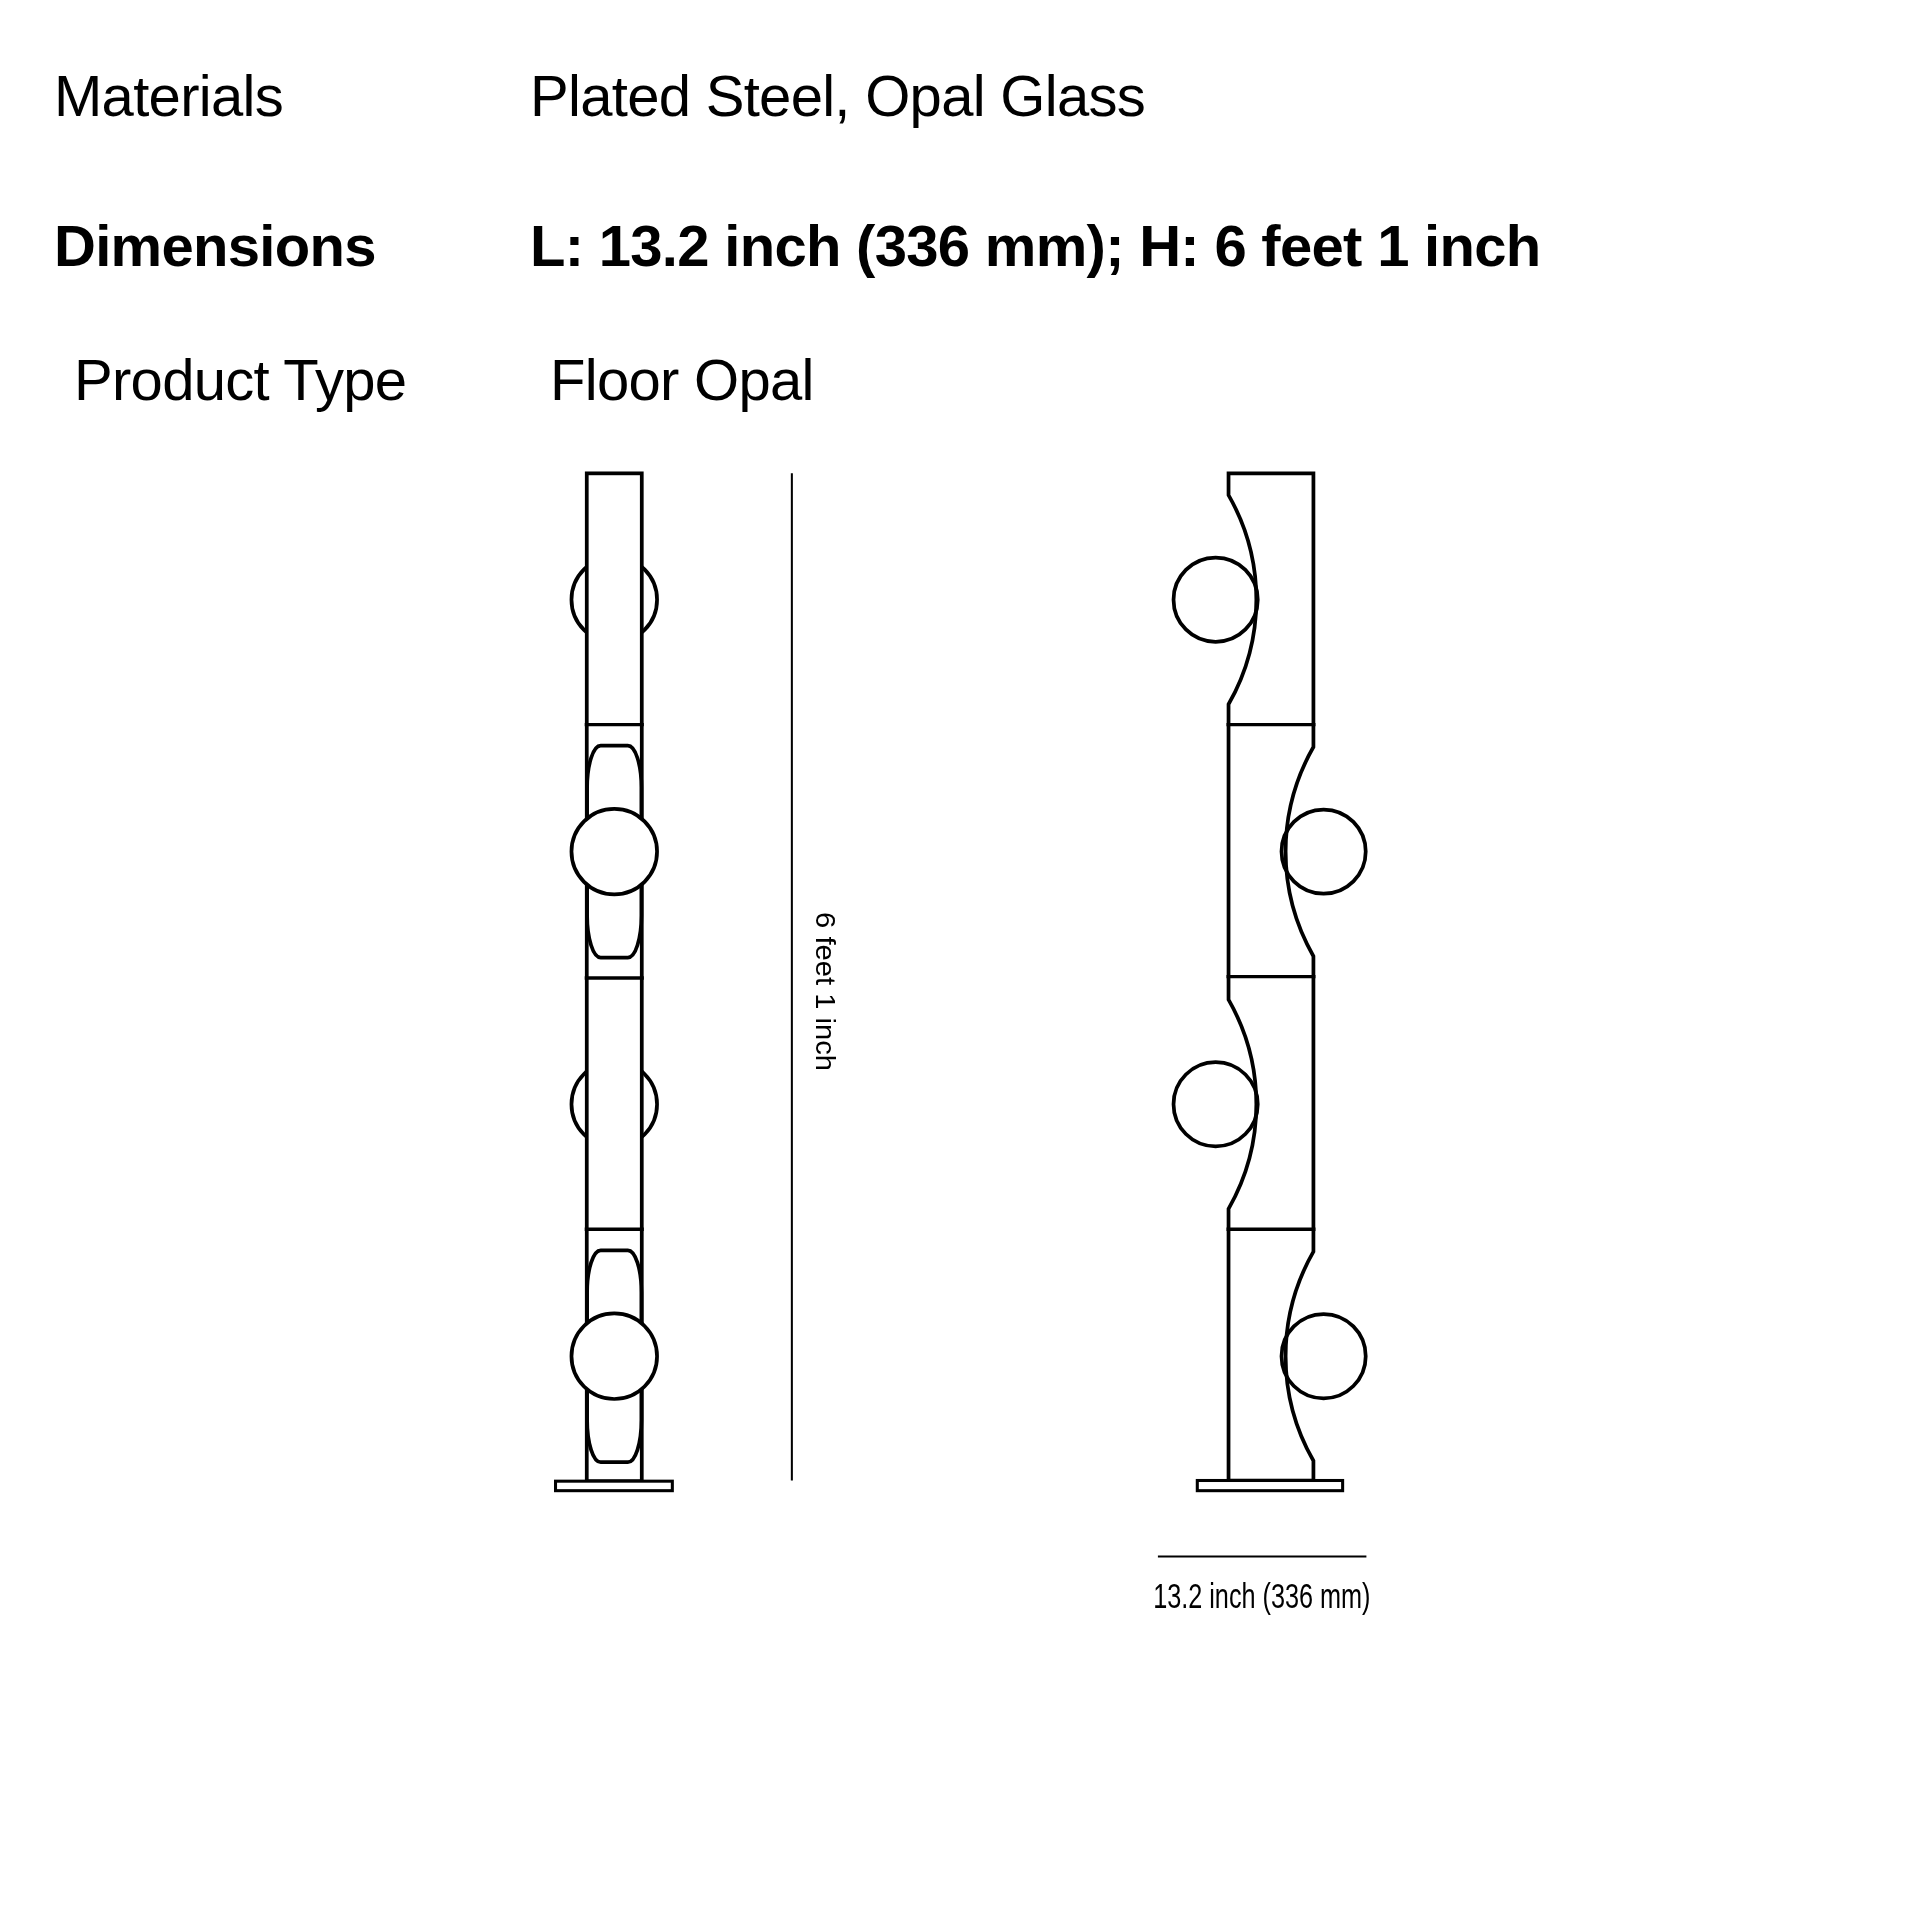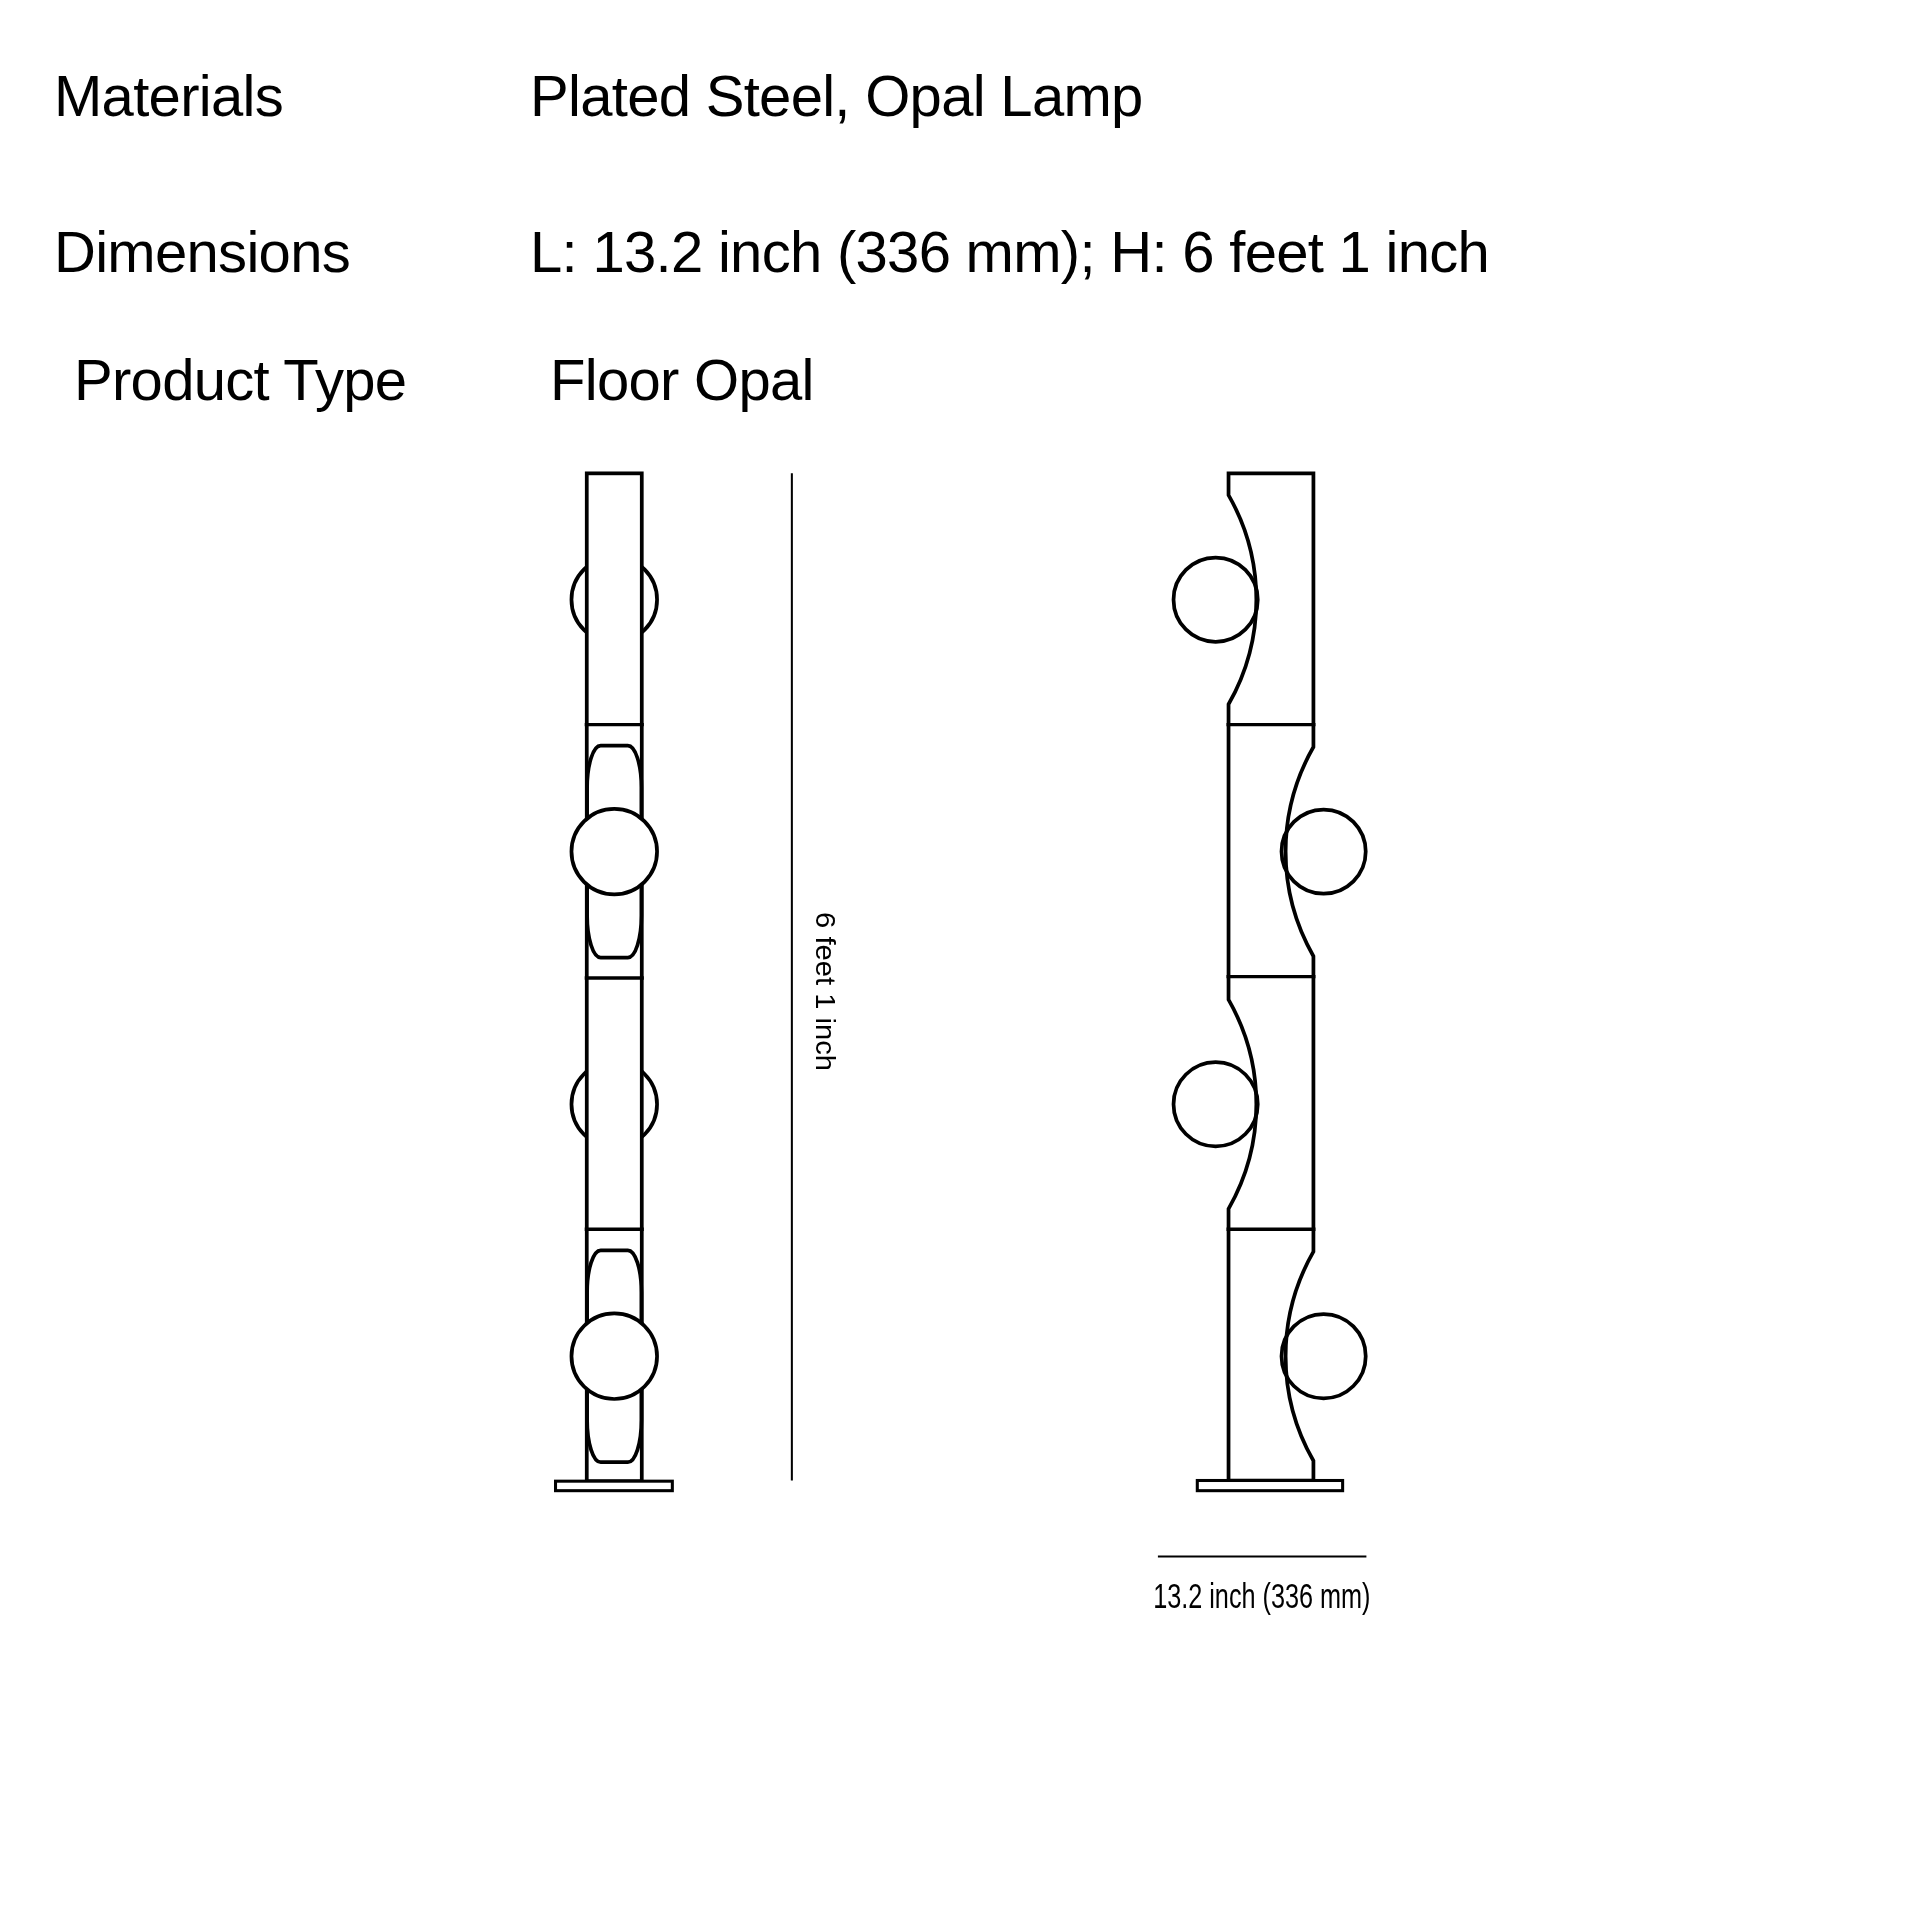--- a/index.html
+++ b/index.html
@@ -17,37 +17,37 @@
     position: absolute;
     font-size: 58px;
     line-height: 1;
     letter-spacing: -0.7px;
     color: #000000;
     white-space: nowrap;
   }
   .spec-label { left: 54px; }
   .spec-value { left: 530px; }
   .row-1 .spec-label, .row-1 .spec-value { top: 67px; }
-  .row-2 .spec-label, .row-2 .spec-value { top: 223px; }
+  .row-2 .spec-label, .row-2 .spec-value { top: 217px; font-weight: bold; }
   .row-3 .spec-label, .row-3 .spec-value { top: 351px; margin-left: 20px; }
   svg.drawing { position: absolute; left: 0; top: 0; }
   svg.drawing text {
     font-family: "Liberation Sans", sans-serif;
     fill: #000000;
   }
 </style>
 </head>
 <body>
 
 <div class="canvas">
 
   <div class="specs">
     <div class="spec-row row-1">
       <span class="spec-label">Materials</span>
-      <span class="spec-value">Plated Steel, Opal Lamp</span>
+      <span class="spec-value">Plated Steel, Opal Glass</span>
     </div>
     <div class="spec-row row-2">
       <span class="spec-label">Dimensions</span>
       <span class="spec-value">L: 13.2 inch (336 mm); H: 6 feet 1 inch</span>
     </div>
     <div class="spec-row row-3">
       <span class="spec-label">Product Type</span>
       <span class="spec-value">Floor Opal</span>
     </div>
   </div>

